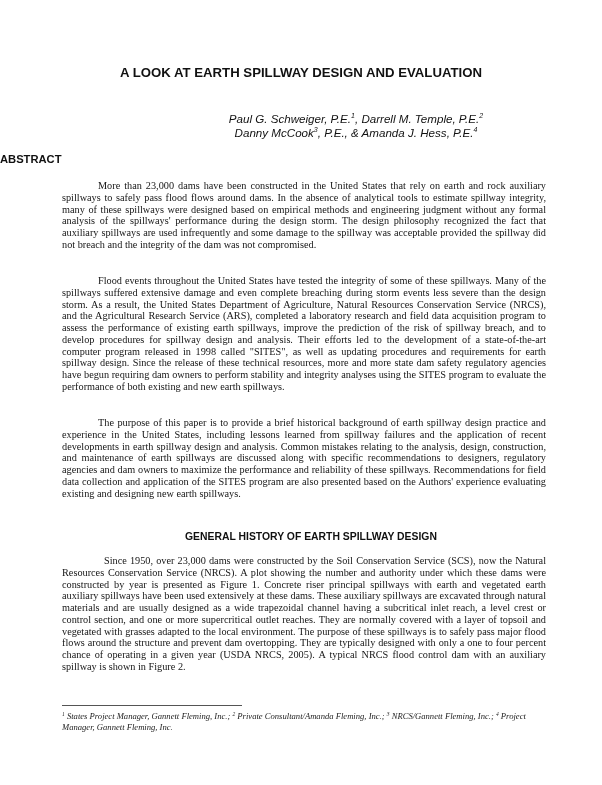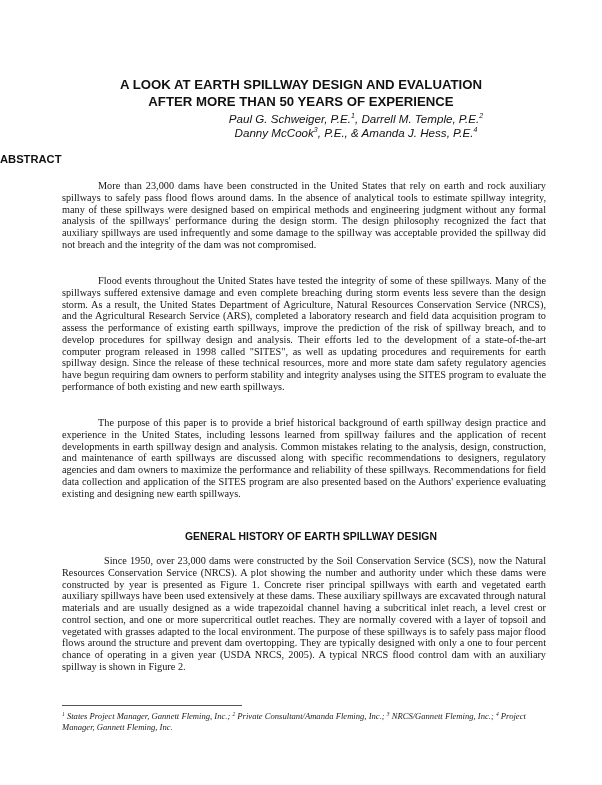--- a/index.html
+++ b/index.html
@@ -1,19 +1,19 @@
 <!DOCTYPE html>
 <html><head>
   <meta charset="utf-8">
   <style>
     html, body { margin: 0; padding: 0; background: #ffffff; }
     body { width: 602px; height: 785px; overflow: hidden; position: relative; }
     .page { position: absolute; left: 0; top: 0; width: 602px; height: 785px; background: #fff; color: #111; }
     .title {
-      position: absolute; left: 0; width: 602px; top: 76px;
+      position: absolute; left: 0; width: 602px; top: 64px;
       text-align: center; font-family: "Liberation Sans", sans-serif;
       font-weight: bold; font-size: 13.2px; line-height: 17px; letter-spacing: 0;
     }
     .title div { white-space: nowrap; }
     .authors {
       position: absolute; left: 0; width: 602px; top: 112px;
       text-align: center; font-family: "Liberation Sans", sans-serif;
       font-style: italic; font-size: 11.6px; line-height: 14px;
     }
     .authors .l1 { padding-left: 110px; }
@@ -41,21 +41,20 @@
     }
     .footnote sup { font-size: 5.5px; vertical-align: 3px; line-height: 0; }
   </style>
 </head>
 <body>
 
 <div class="page">
 
   <div class="title">
     <div>A LOOK AT EARTH SPILLWAY DESIGN AND EVALUATION</div>
-    <div>AFTER MORE THAN 50 YEARS OF EXPERIENCE</div>
   </div>
 
   <div class="authors">
     <div class="l1"><span>Paul G. Schweiger, P.E.</span><sup>1</sup><span>, </span><span>Darrell M. Temple, P.E.</span><sup>2</sup></div>
     <div class="l2"><span>Danny McCook</span><sup>3</sup><span>, P.E., &amp; </span><span>Amanda J. Hess, P.E.</span><sup>4</sup></div>
   </div>
 
   <div class="h-abstract">ABSTRACT</div>
 
   <div class="para" style="top:180px;"><span class="indent"></span><span>More than 23,000 dams have been constructed in the United States that rely on earth and rock auxiliary spillways to safely pass flood flows around dams.  In the absence of analytical tools to estimate spillway integrity, many of these spillways were designed based on empirical methods and engineering judgment without any formal analysis of the spillways' performance during the design storm.  The design philosophy recognized the fact that auxiliary spillways are used infrequently and some damage to the spillway was acceptable provided the spillway did not breach and the integrity of the dam was not compromised.</span></div>

